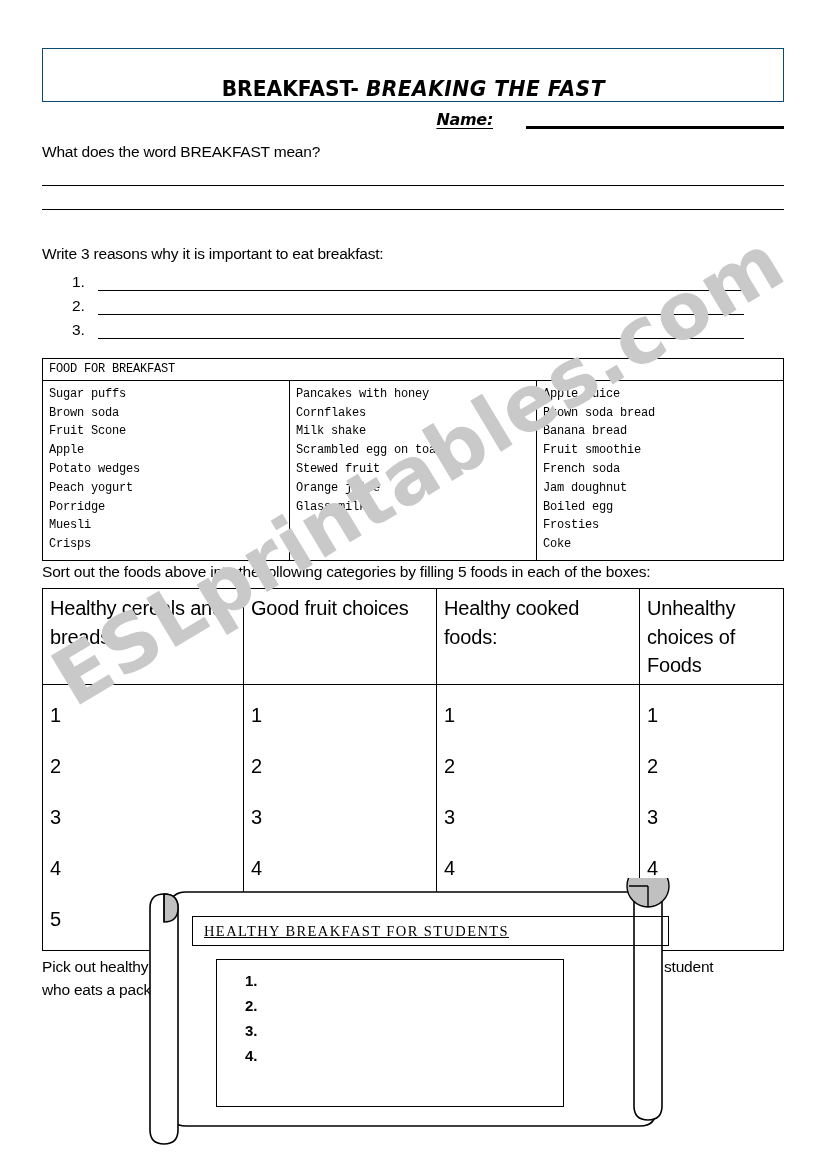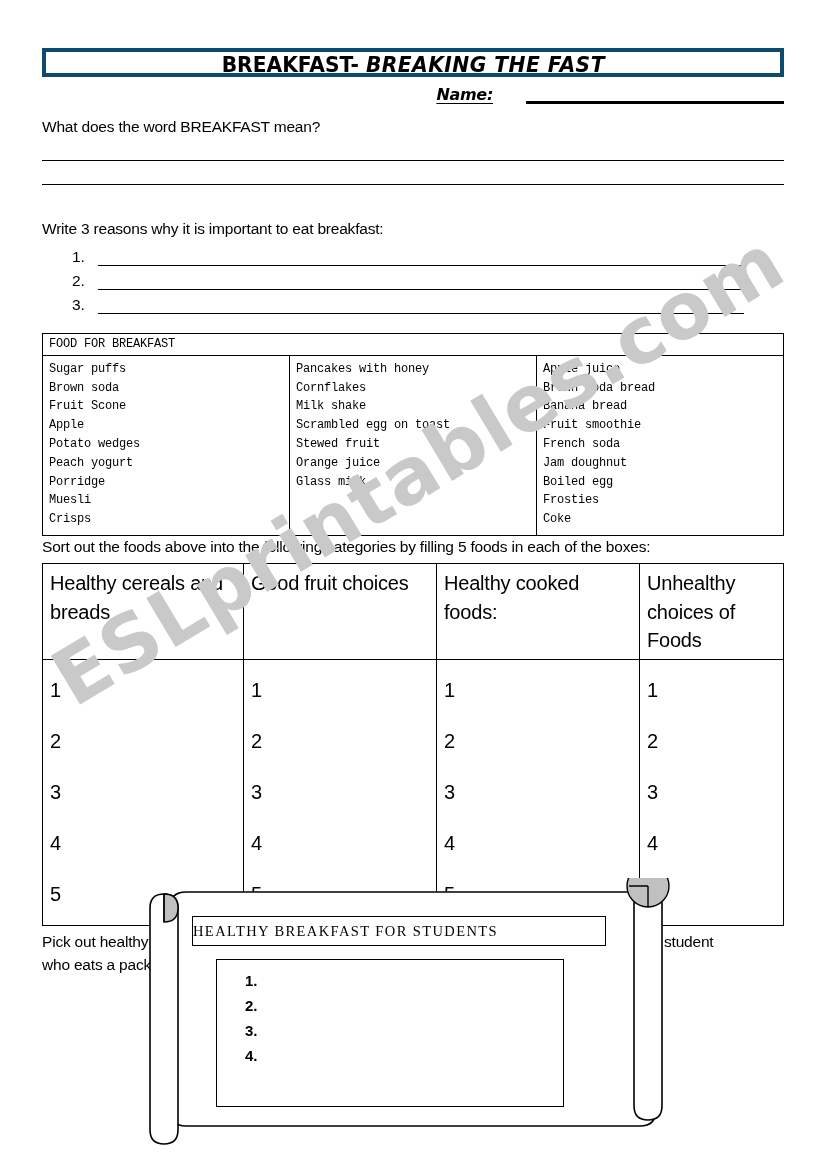--- a/index.html
+++ b/index.html
@@ -52,24 +52,24 @@
 
   .sheet {
     position: absolute;
     left: 42px;
     top: 48px;
     width: 742px;
   }
 
   
   .title-banner {
-    border: 4px solid #0c4a6e;
-    height: 29px;
+    border: 1px solid #0c4a6e;
+    height: 54px;
     display: flex;
-    align-items: flex-start;
+    align-items: flex-end;
     justify-content: center;
     box-sizing: border-box;
   }
   .title-text {
     font-family: "DejaVu Sans", sans-serif;
     font-weight: bold;
     font-size: 22px;
     letter-spacing: 0px;
     transform: scaleX(0.92);
   }
@@ -194,26 +194,28 @@
     left: 140px;
     top: 878px;
     width: 530px;
     height: 278px;
   }
   .scroll-wrap svg { display: block; }
   .scroll-title {
     position: absolute;
     left: 52px;
     top: 38px;
-    width: 414px;
+    width: 477px;
     height: 30px;
     border: 1.5px solid #000;
     box-sizing: border-box;
     display: flex;
     align-items: center;
+    padding-left: 11px;
+    text-decoration: underline;
   }
   .scroll-title span {
     font-family: "Liberation Serif", serif;
     font-size: 14.5px;
     letter-spacing: 1.4px;
   }
   .scroll-body {
     position: absolute;
     left: 76px;
     top: 81px;

